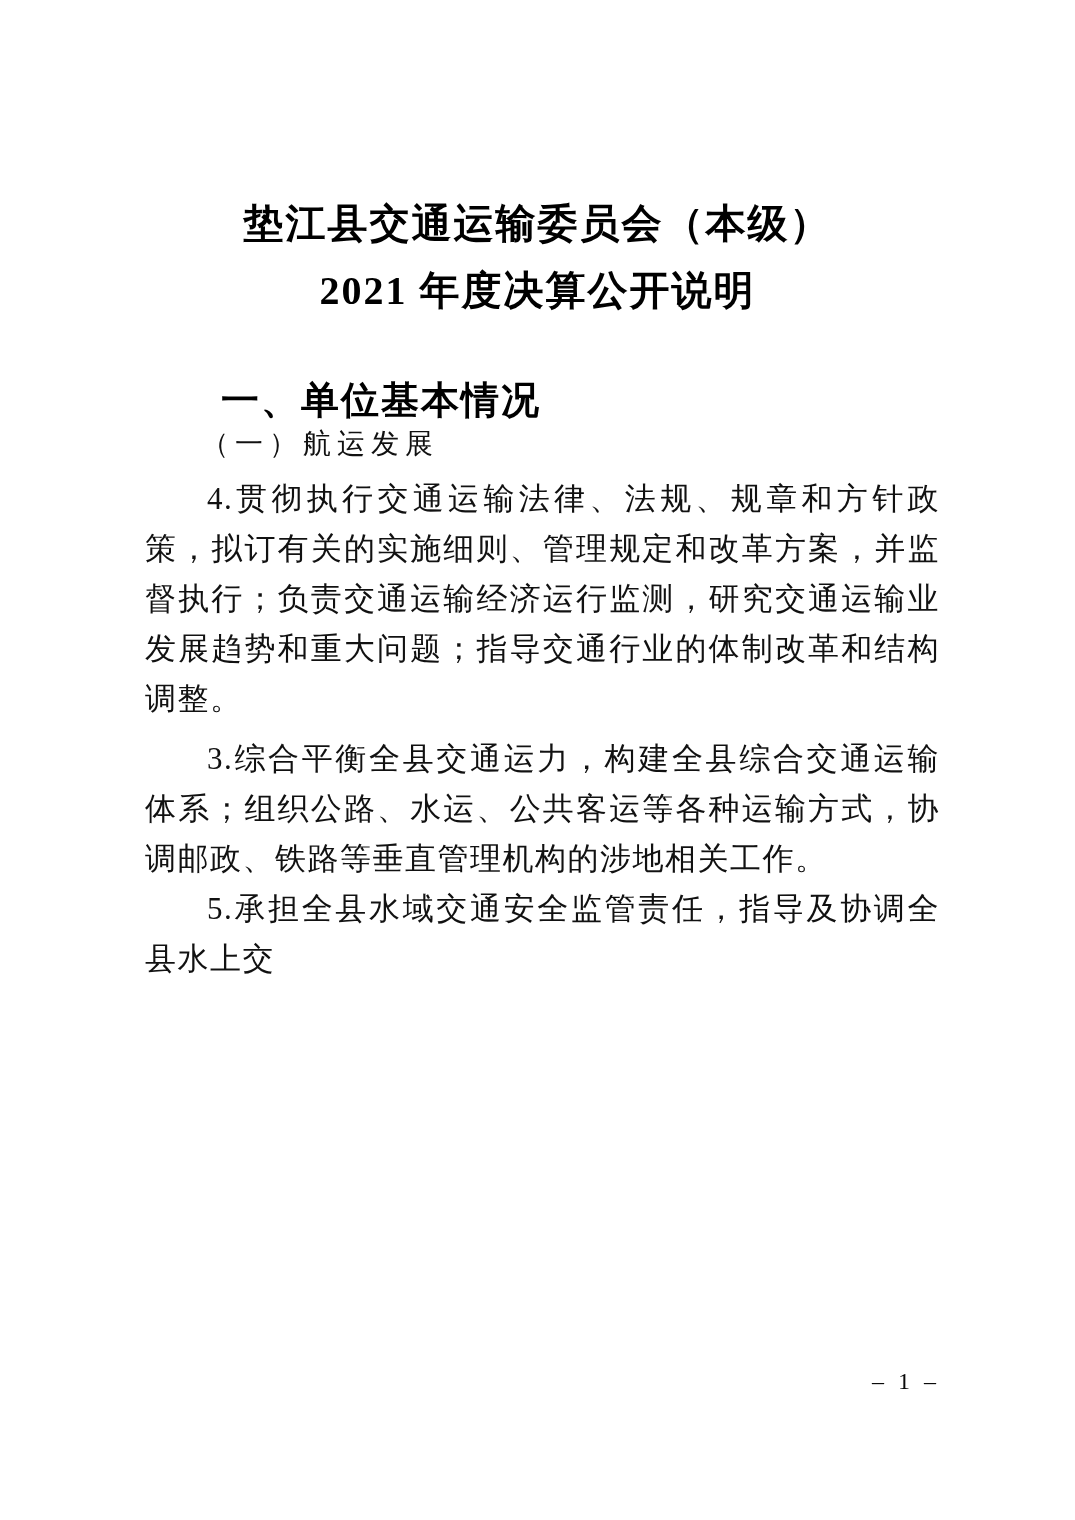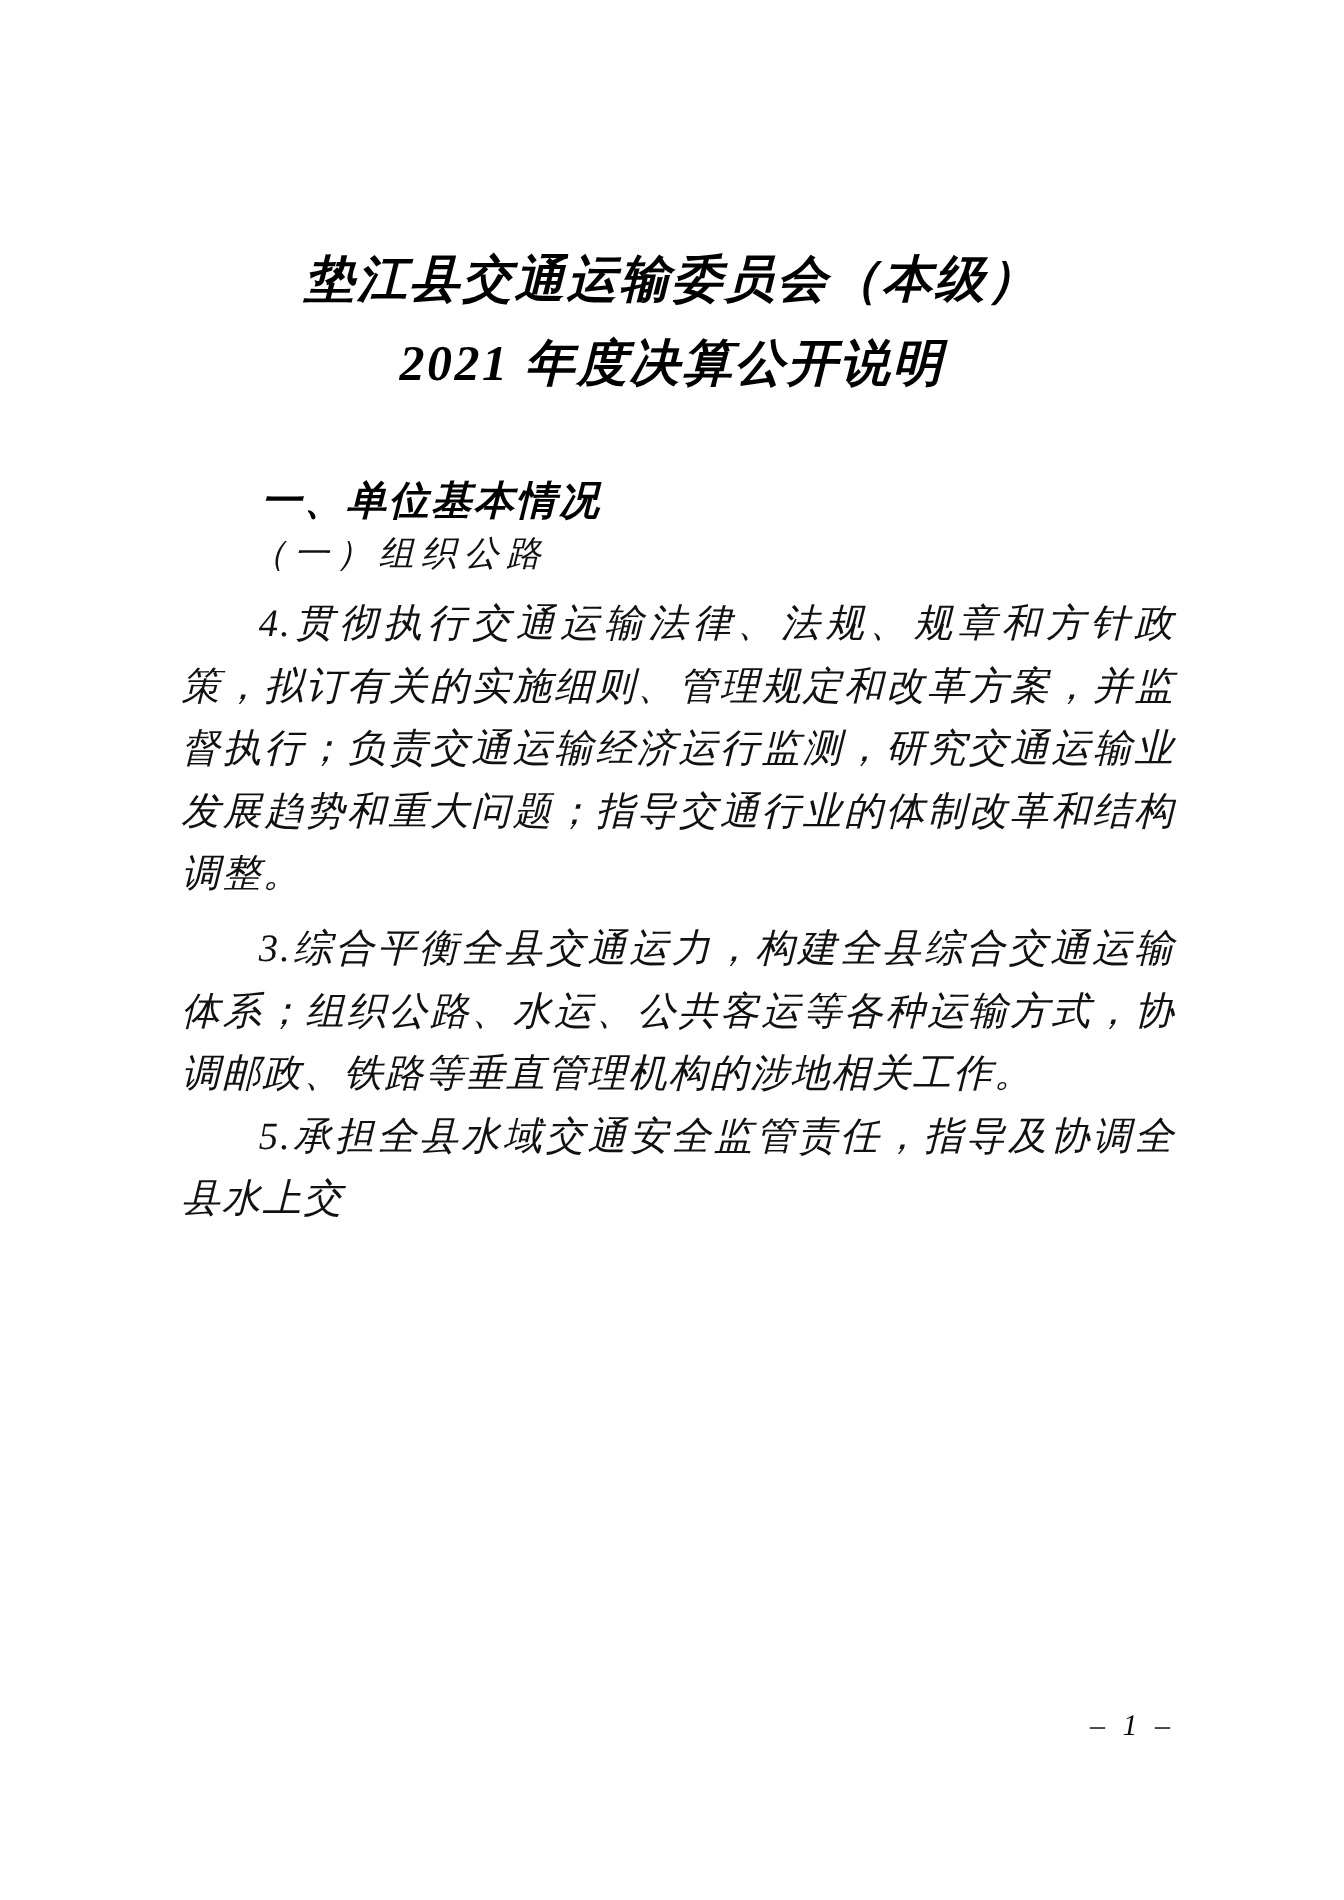--- a/index.html
+++ b/index.html
@@ -1,15 +1,15 @@
 <!DOCTYPE html>
 <html><head>
 <meta charset="utf-8">
 <style>
-  * { margin: 0; padding: 0; box-sizing: border-box; font-style: italic; }
+  * { margin: 0; padding: 0; box-sizing: border-box; }
   html, body {
     background: #ffffff;
   }
   body {
     width: 1075px;
     height: 1520px;
     position: relative;
     overflow: hidden;
     font-family: "Liberation Serif", serif;
     color: #0a0a0a;
@@ -30,21 +30,21 @@
     color: #000000;
   }
   .content {
     padding-left: 145px;
     padding-right: 135px;
   }
   .section-heading {
     margin-top: 58px;
     font-family: "Liberation Sans", sans-serif;
     font-weight: bold;
-    font-size: 32px;
+    font-size: 38px;
     line-height: 36px;
     text-indent: 2em;
     letter-spacing: 2px;
     color: #000000;
   }
   .sub-heading {
     margin-top: 8px;
     font-family: "Liberation Serif", serif;
     font-size: 28px;
     line-height: 36px;
@@ -82,21 +82,21 @@
 
 <div class="page">
 
   <div class="doc-title">
     <div>垫江县交通运输委员会（本级）</div>
     <div>2021 年度决算公开说明</div>
   </div>
 
   <div class="content">
     <div class="section-heading">一、单位基本情况</div>
-    <div class="sub-heading">（一）组织公路</div>
+    <div class="sub-heading">（一）航运发展</div>
 
     <div class="body-text">
       <p>4.贯彻执行交通运输法律、法规、规章和方针政策，拟订有关的实施细则、管理规定和改革方案，并监督执行；负责交通运输经济运行监测，研究交通运输业发展趋势和重大问题；指导交通行业的体制改革和结构调整。</p>
       <p>3.综合平衡全县交通运力，构建全县综合交通运输体系；组织公路、水运、公共客运等各种运输方式，协调邮政、铁路等垂直管理机构的涉地相关工作。</p>
       <p>5.承担全县水域交通安全监管责任，指导及协调全县水上交</p>
     </div>
   </div>
 
   <div class="page-number">– 1 –</div>
 

